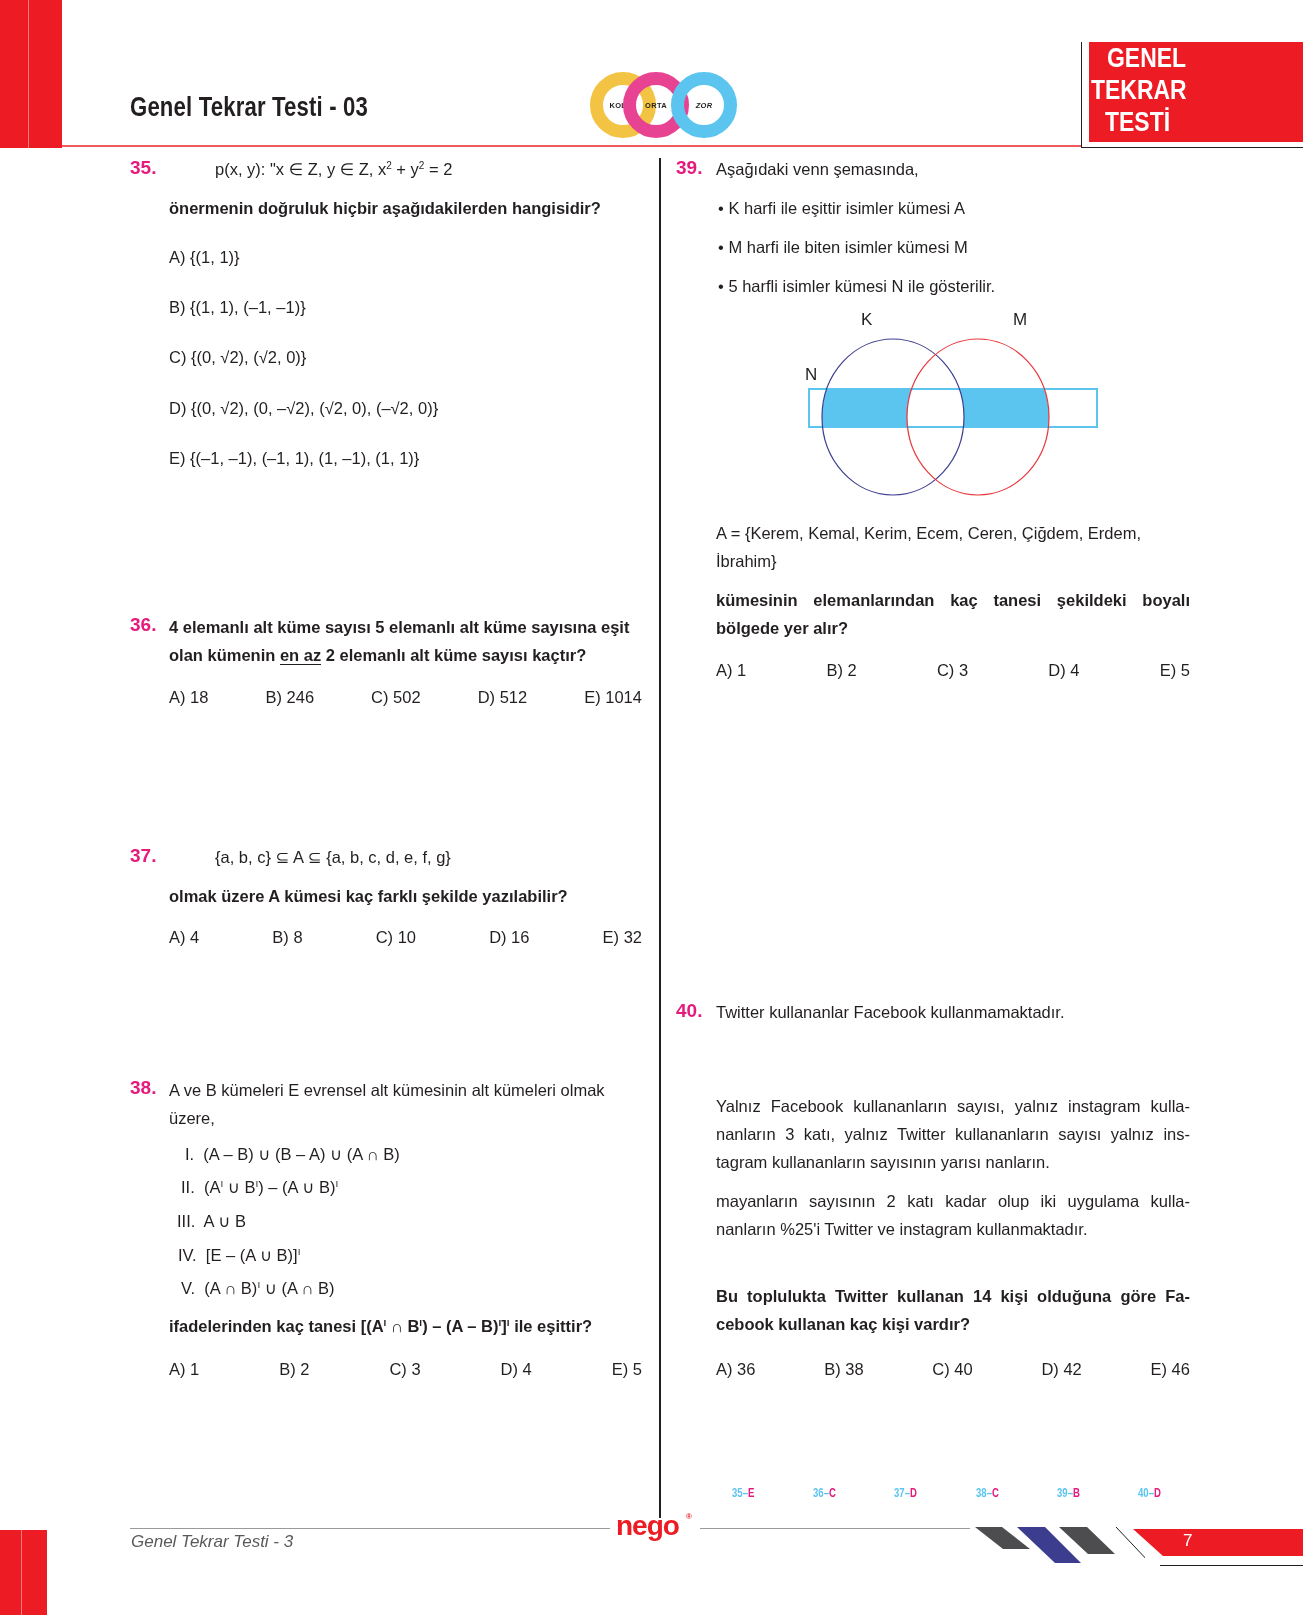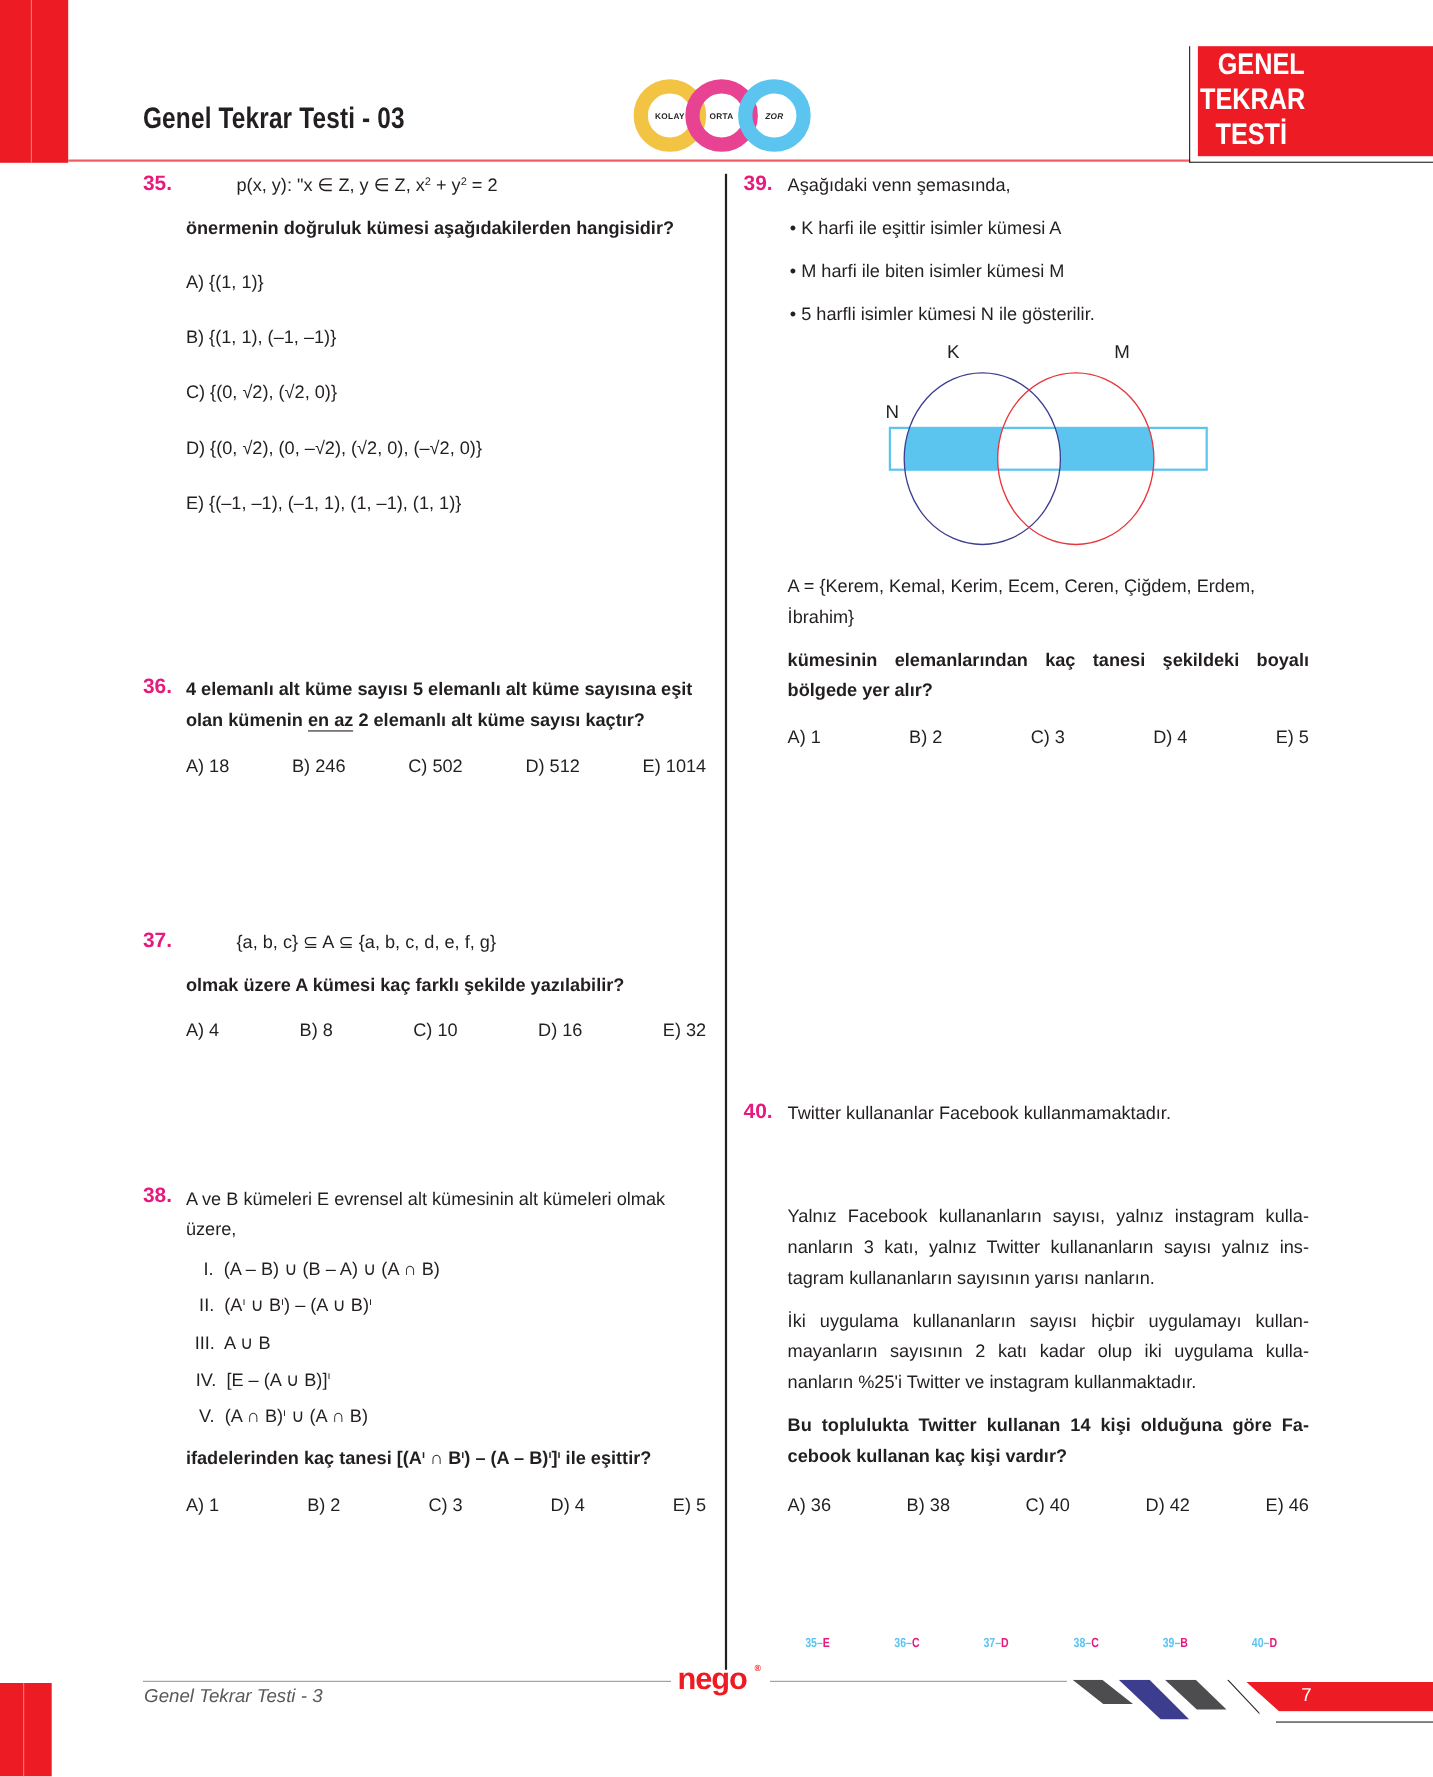--- a/index.html
+++ b/index.html
@@ -15,21 +15,21 @@
 
   .page-title { left:130px; top:92px; font-size:27px; font-weight:bold; letter-spacing:0.2px;
                 font-family:"Liberation Sans", sans-serif; transform:scaleX(0.82); transform-origin:left; }
   .header-rule { left:62px; top:145px; width:1020px; height:2px; background:#ef5b5f; }
 
   
   .rings { left:576px; top:72px; width:160px; height:68px; }
   .ring { position:absolute; top:0; width:66px; height:66px; border-radius:50%; border:13px solid; box-sizing:border-box;
           display:flex; align-items:center; justify-content:center; }
   .ring span { font-size:7.5px; font-weight:bold; color:#231f20; letter-spacing:0.3px; }
-  .ring.k { left:0; border-color:#f3c443; }
+  .ring.k { left:14px; border-color:#f3c443; }
   .ring.o { left:47px; border-color:#e84393; }
   .ring.z { left:95px; border-color:#5bc4ef;font-style:italic; }
 
   
   .badge-line { left:1081px; top:42px; width:1px; height:106px; background:#231f20; }
   .badge { left:1089px; top:42px; width:214px; height:100px; background:#ed1c24; color:#fff; font-weight:bold; }
   .badge div { font-size:27px; line-height:32px; transform:scaleX(0.85); transform-origin:left; }
   .badge-bottom { left:1081px; top:147px; width:222px; height:1px; background:#231f20; }
 
   
@@ -82,21 +82,21 @@
   <div style="margin-left:18px">GENEL</div>
   <div style="margin-left:2px">TEKRAR</div>
   <div style="margin-left:16px">TESTİ</div>
 </div>
 <div class="abs badge-bottom"></div>
 
 <div class="abs col-divider"></div>
 
 <div class="abs qnum" style="left:130px;top:157px">35.</div>
 <div class="abs txt" style="left:215px;top:155px">p(x, y): "x ∈ Z, y ∈ Z, x<sup>2</sup> + y<sup>2</sup> = 2</div>
-<div class="abs txt bold" style="left:169px;top:194px">önermenin doğruluk kümesi aşağıdakilerden hangisidir?</div>
+<div class="abs txt bold" style="left:169px;top:194px">önermenin doğruluk hiçbir aşağıdakilerden hangisidir?</div>
 <div class="abs opt" style="left:169px;top:248px">A)  {(1, 1)}</div>
 <div class="abs opt" style="left:169px;top:298px">B)  {(1, 1), (–1, –1)}</div>
 <div class="abs opt" style="left:169px;top:348px">C)  {(0, √2), (√2, 0)}</div>
 <div class="abs opt" style="left:169px;top:399px">D)  {(0, √2), (0, –√2), (√2, 0), (–√2, 0)}</div>
 <div class="abs opt" style="left:169px;top:449px">E)  {(–1, –1), (–1, 1), (1, –1), (1, 1)}</div>
 
 <div class="abs qnum" style="left:130px;top:614px">36.</div>
 <div class="abs txt bold" style="left:169px;top:613px">4 elemanlı alt küme sayısı 5 elemanlı alt küme sayısına eşit</div>
 <div class="abs txt bold" style="left:169px;top:641px"><span>olan kümenin </span><span class="u">en az</span><span> 2 elemanlı alt küme sayısı kaçtır?</span></div>
 <div class="abs opts-row" style="left:169px;top:688px;width:473px">
@@ -181,21 +181,20 @@
 <div class="abs qnum" style="left:676px;top:1000px">40.</div>
 <div class="abs txt" style="left:716px;top:998px;width:474px">
   <div>Twitter kullananlar Facebook kullanmamaktadır.</div>
 </div>
 <div class="abs txt" style="left:716px;top:1092px;width:474px">
   <div style="text-align:justify;text-align-last:justify">Yalnız Facebook kullananların sayısı, yalnız instagram kulla-</div>
   <div style="text-align:justify;text-align-last:justify">nanların 3 katı, yalnız Twitter kullananların sayısı yalnız ins-</div>
   <div>tagram kullananların sayısının yarısı nanların.</div>
 </div>
 <div class="abs txt" style="left:716px;top:1187px;width:474px">
-  <div style="text-align:justify;text-align-last:justify">İki uygulama kullananların sayısı hiçbir uygulamayı kullan-</div>
   <div style="text-align:justify;text-align-last:justify">mayanların sayısının 2 katı kadar olup iki uygulama kulla-</div>
   <div>nanların %25'i Twitter ve instagram kullanmaktadır.</div>
 </div>
 <div class="abs txt bold" style="left:716px;top:1282px;width:474px">
   <div style="text-align:justify;text-align-last:justify">Bu toplulukta Twitter kullanan 14 kişi olduğuna göre Fa-</div>
   <div>cebook kullanan kaç kişi vardır?</div>
 </div>
 <div class="abs opts-row" style="left:716px;top:1360px;width:474px">
   <span>A) 36</span>
   <span>B) 38</span>

